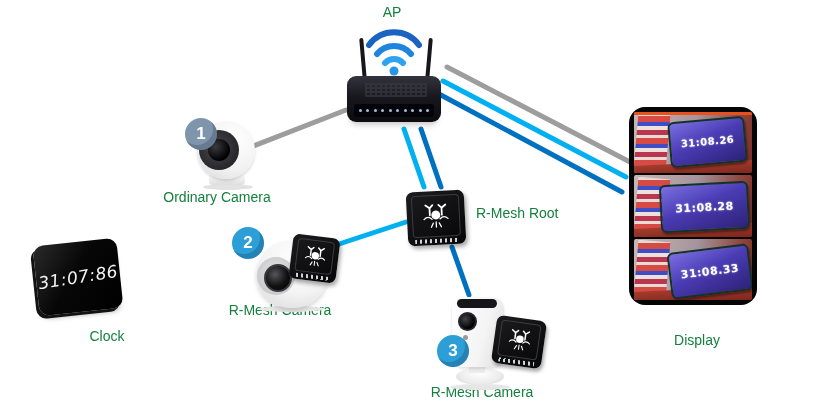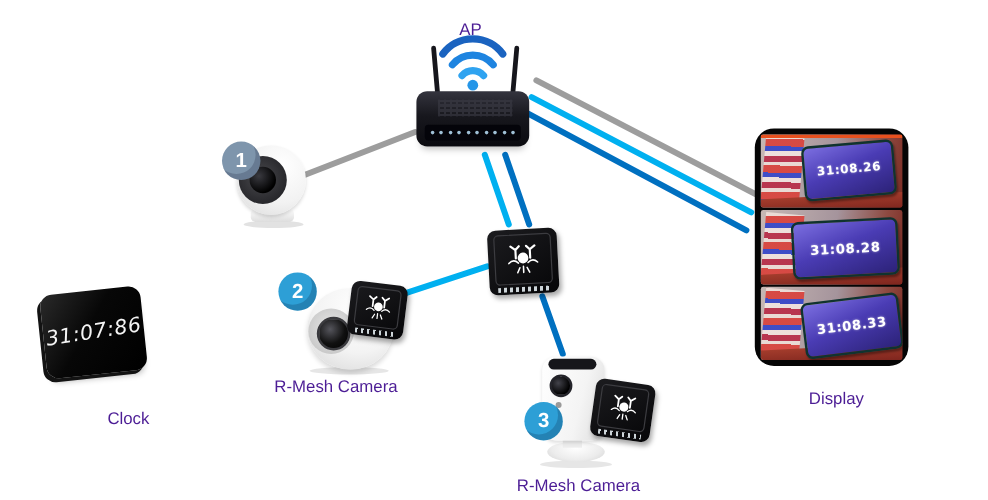--- a/index.html
+++ b/index.html
@@ -1,18 +1,18 @@
 <!DOCTYPE html>
 <html><head>
 <meta charset="utf-8">
 <style>
   html,body{margin:0;padding:0;}
   body{font-family:"Liberation Sans",sans-serif;background:#fff;}
   #canvas{position:relative;width:823px;height:417px;background:#fff;overflow:hidden;}
-  .label{position:absolute;font-size:14px;color:#4c1d95;white-space:nowrap;text-align:center;margin-top:12px;}
+  .label{position:absolute;font-size:14px;color:#15803d;white-space:nowrap;text-align:center;}
   #links{position:absolute;left:0;top:0;width:823px;height:417px;z-index:1;}
   .node{position:absolute;z-index:2;}
 
   
   .badge{position:absolute;z-index:4;width:32px;height:32px;border-radius:50%;
          color:#fff;font-weight:bold;font-size:17px;line-height:32px;text-align:center;
          box-shadow:inset -4px -5px 0 rgba(0,0,30,.18);}
 
   
   .antenna{position:absolute;width:4px;height:42px;background:#16161c;border-radius:2px;}
@@ -145,20 +145,21 @@
   </div>
 
   <div class="node">
     <div class="cam1-shadow"></div>
     <div class="cam1-base"></div>
     <div class="cam1-sphere"></div>
     <div class="cam1-lensring"></div>
     <div class="cam1-lens"></div>
     <div class="badge" style="left:185px;top:118px;background:#7E95AC;">1</div>
   </div>
+  <div class="label" style="left:152px;top:189px;width:130px;">Ordinary Camera</div>
 
   <div class="clock-body node">
     <span class="clock-time">31:07:86</span>
   </div>
   <div class="label" style="left:72px;top:328px;width:70px;">Clock</div>
 
   <div class="chip" style="left:407px;top:191px;width:58px;height:54px;transform:rotate(-3deg);">
     <div class="die">
       <svg width="32" height="26" viewBox="0 0 32 26">
         <g stroke="#fff" stroke-width="1.8" fill="none" stroke-linecap="round">
@@ -166,20 +167,21 @@
           <path d="M22 12 L22 5 L26 2 M22 5 L19 2"></path>
           <path d="M4 16 q4 -4 8 0" stroke-width="1.3"></path>
           <path d="M20 16 q4 -4 8 0" stroke-width="1.3"></path>
           <path d="M13 20 L11 24 M19 20 L21 24 M16 19 L16 24" stroke-width="1.3"></path>
         </g>
         <circle cx="16" cy="12" r="4.5" fill="#fff"></circle>
       </svg>
     </div>
     <div class="pins"></div>
   </div>
+  <div class="label" style="left:476px;top:205px;width:90px;text-align:left;">R-Mesh Root</div>
 
   <div class="node">
     <div class="cam2-shadow"></div>
     <div class="cam2-dome"></div>
     <div class="cam2-ring"></div>
     <div class="cam2-lens"></div>
     <div class="chip" style="left:291px;top:236px;width:47px;height:45px;transform:rotate(7deg);">
       <div class="die">
         <svg width="26" height="21" viewBox="0 0 32 26">
           <g stroke="#fff" stroke-width="1.8" fill="none" stroke-linecap="round">
@@ -242,15 +244,15 @@
       </div>
     </div>
     <div class="feed">
       <div class="shelf"></div>
       <div class="tabletop"></div>
       <div class="screen s3">
         <span class="t">31:08.33</span>
       </div>
     </div>
   </div>
-  <div class="label" style="left:647px;top:312px;width:100px;">Display</div>
+  <div class="label" style="left:647px;top:332px;width:100px;">Display</div>
 
 </div>
 
 </body></html>

